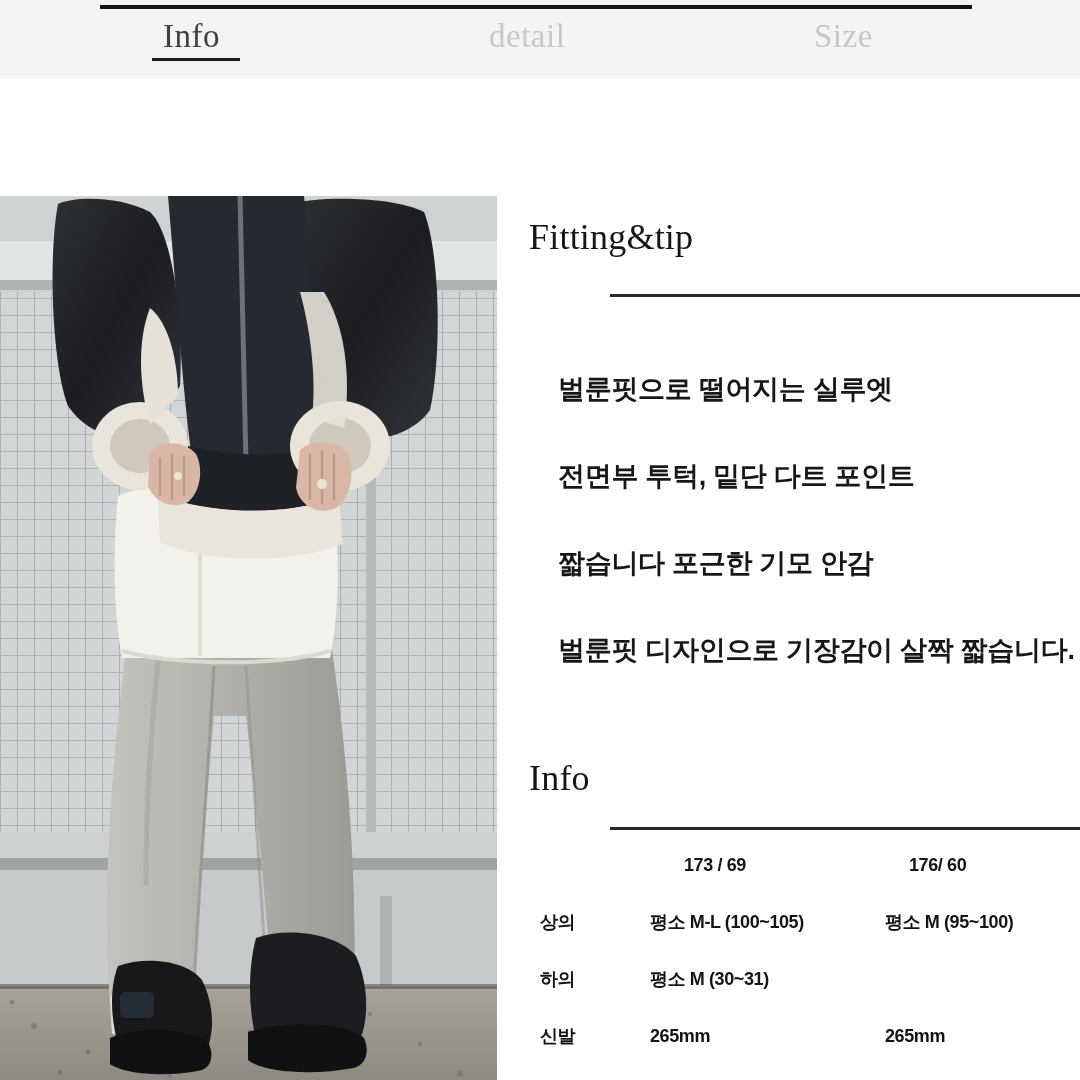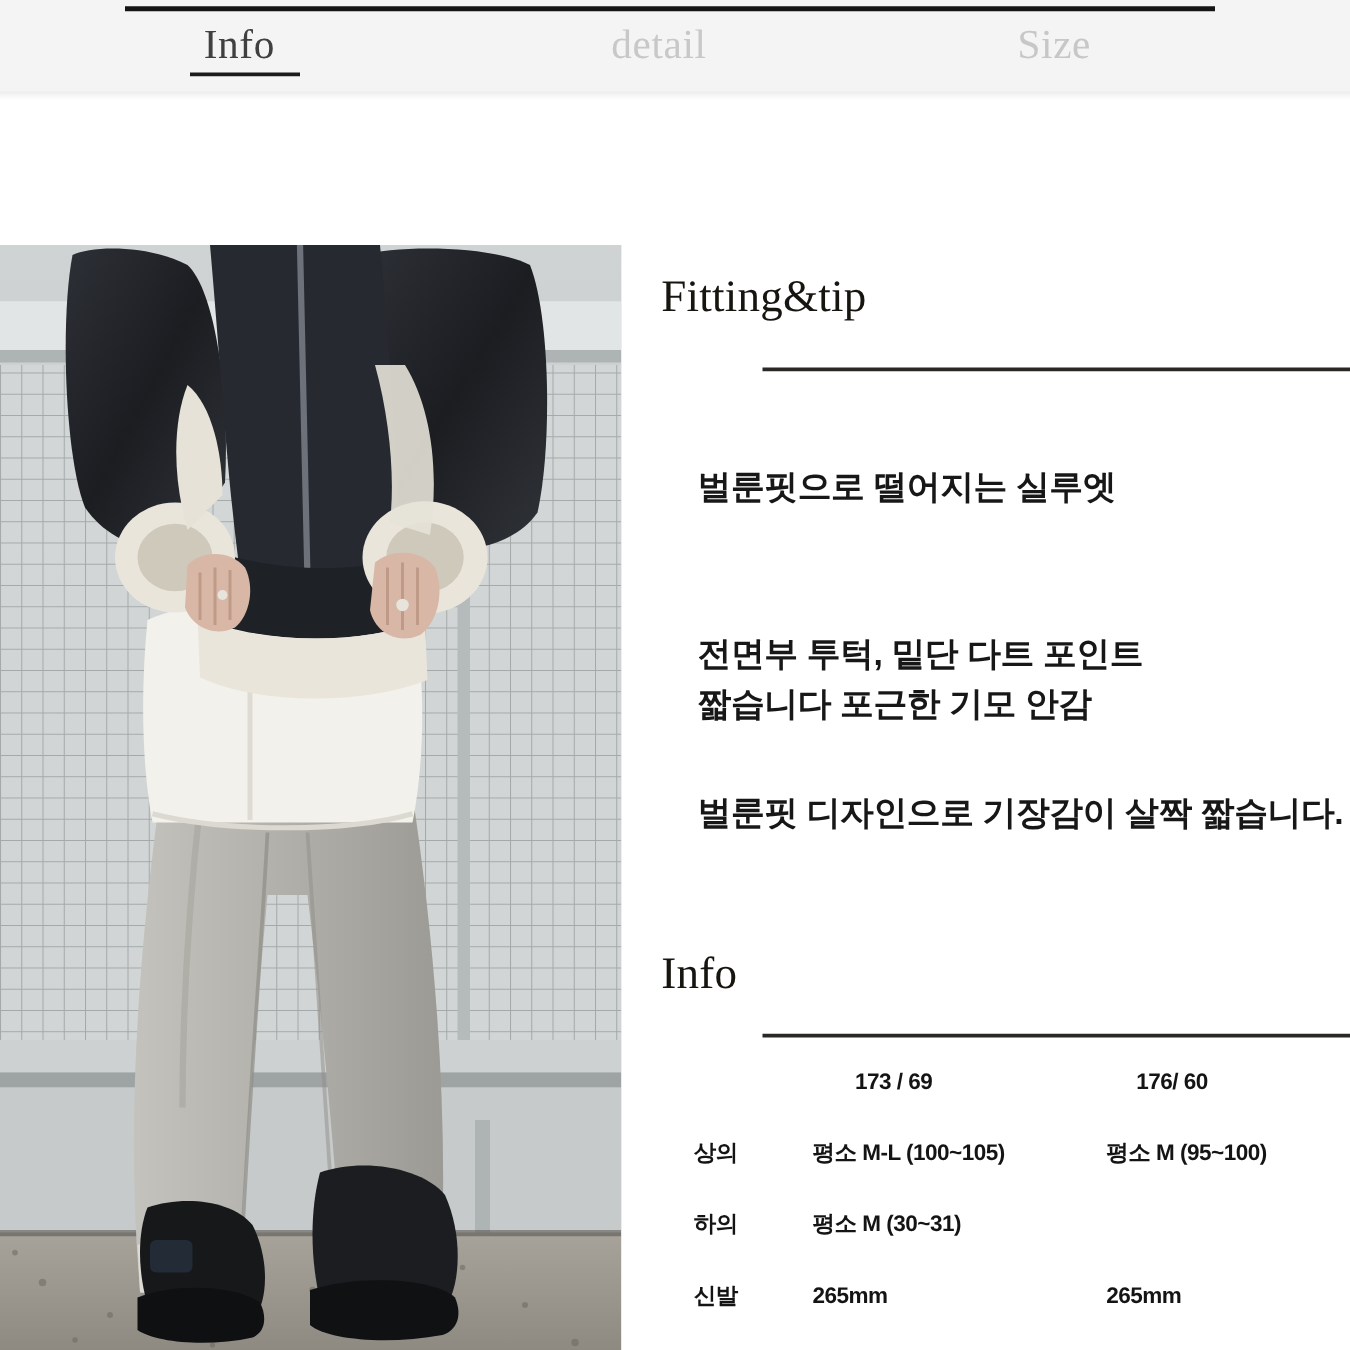--- a/index.html
+++ b/index.html
@@ -69,37 +69,37 @@
   .rule-model   { left:610px; top:827px; width:470px; }
 
   .bodyline {
     position:absolute; left:558px;
     font-family:"Liberation Sans", sans-serif;
     font-weight:bold;
     font-size:27px; color:#171717; letter-spacing:-0.3px;
     white-space:nowrap;
   }
   .bl0 { top:371px; }
-  .bl1 { top:458px;margin-top:47px; }
+  .bl1 { top:458px; }
   .bl2 { top:545px; }
   .bl3 { top:632px; }
 
   
   .model-table {
     position:absolute; left:529px; top:848px; width:551px;
   }
   .mt-row { position:relative; height:57px; }
   .mt-cell {
     position:absolute;
     font-family:"Liberation Sans", sans-serif;
     font-weight:bold;
     font-size:18px; color:#141414; letter-spacing:-0.4px;
     white-space:nowrap; line-height:34px;
   }
-  .mt-label { left:26px; }
+  .mt-label { left:11px; }
   .mt-c1    { left:121px; }
   .mt-c2    { left:356px; }
   .mt-head .mt-c1 { left:155px; }
   .mt-head .mt-c2 { left:380px; }
   .mt-head .mt-cell { font-weight:bold; }
 </style>
 </head>
 <body>
 
 <div class="page">

